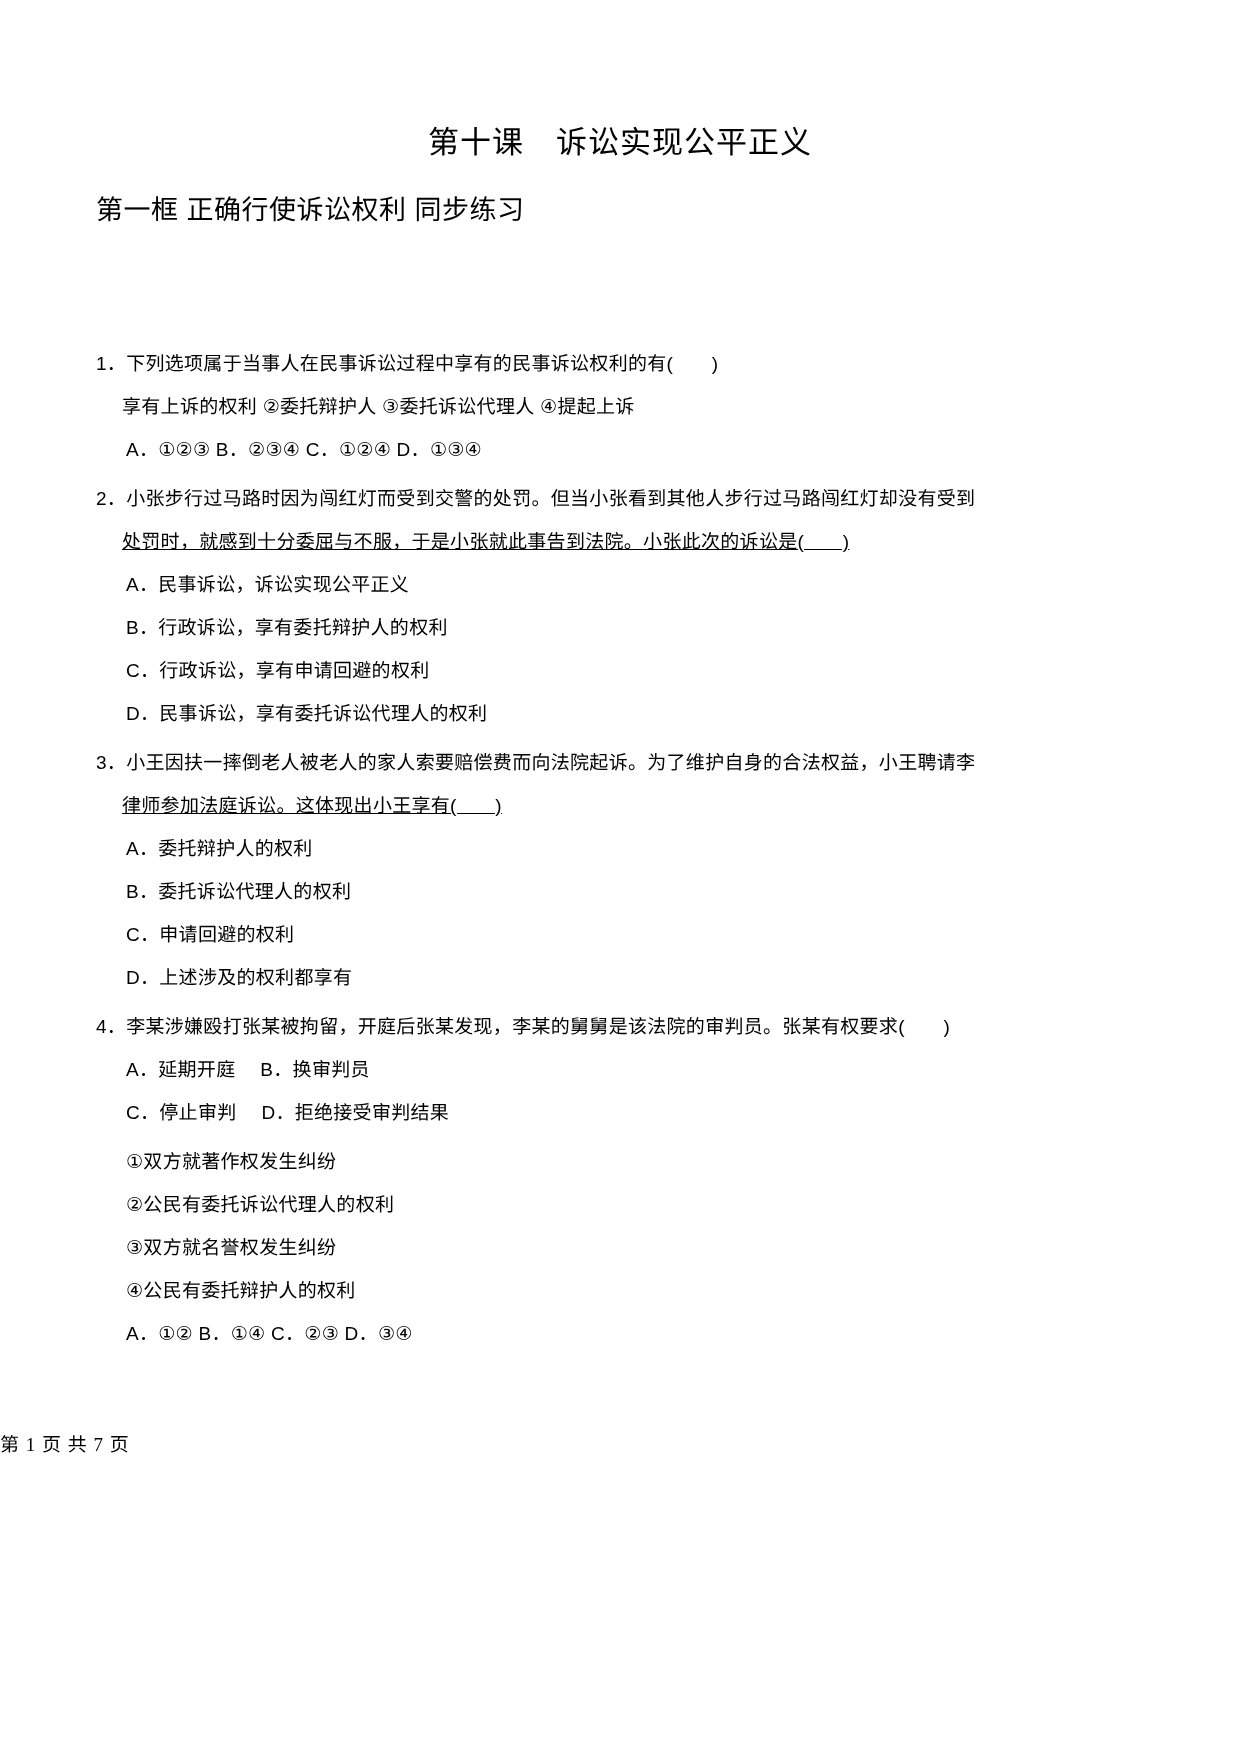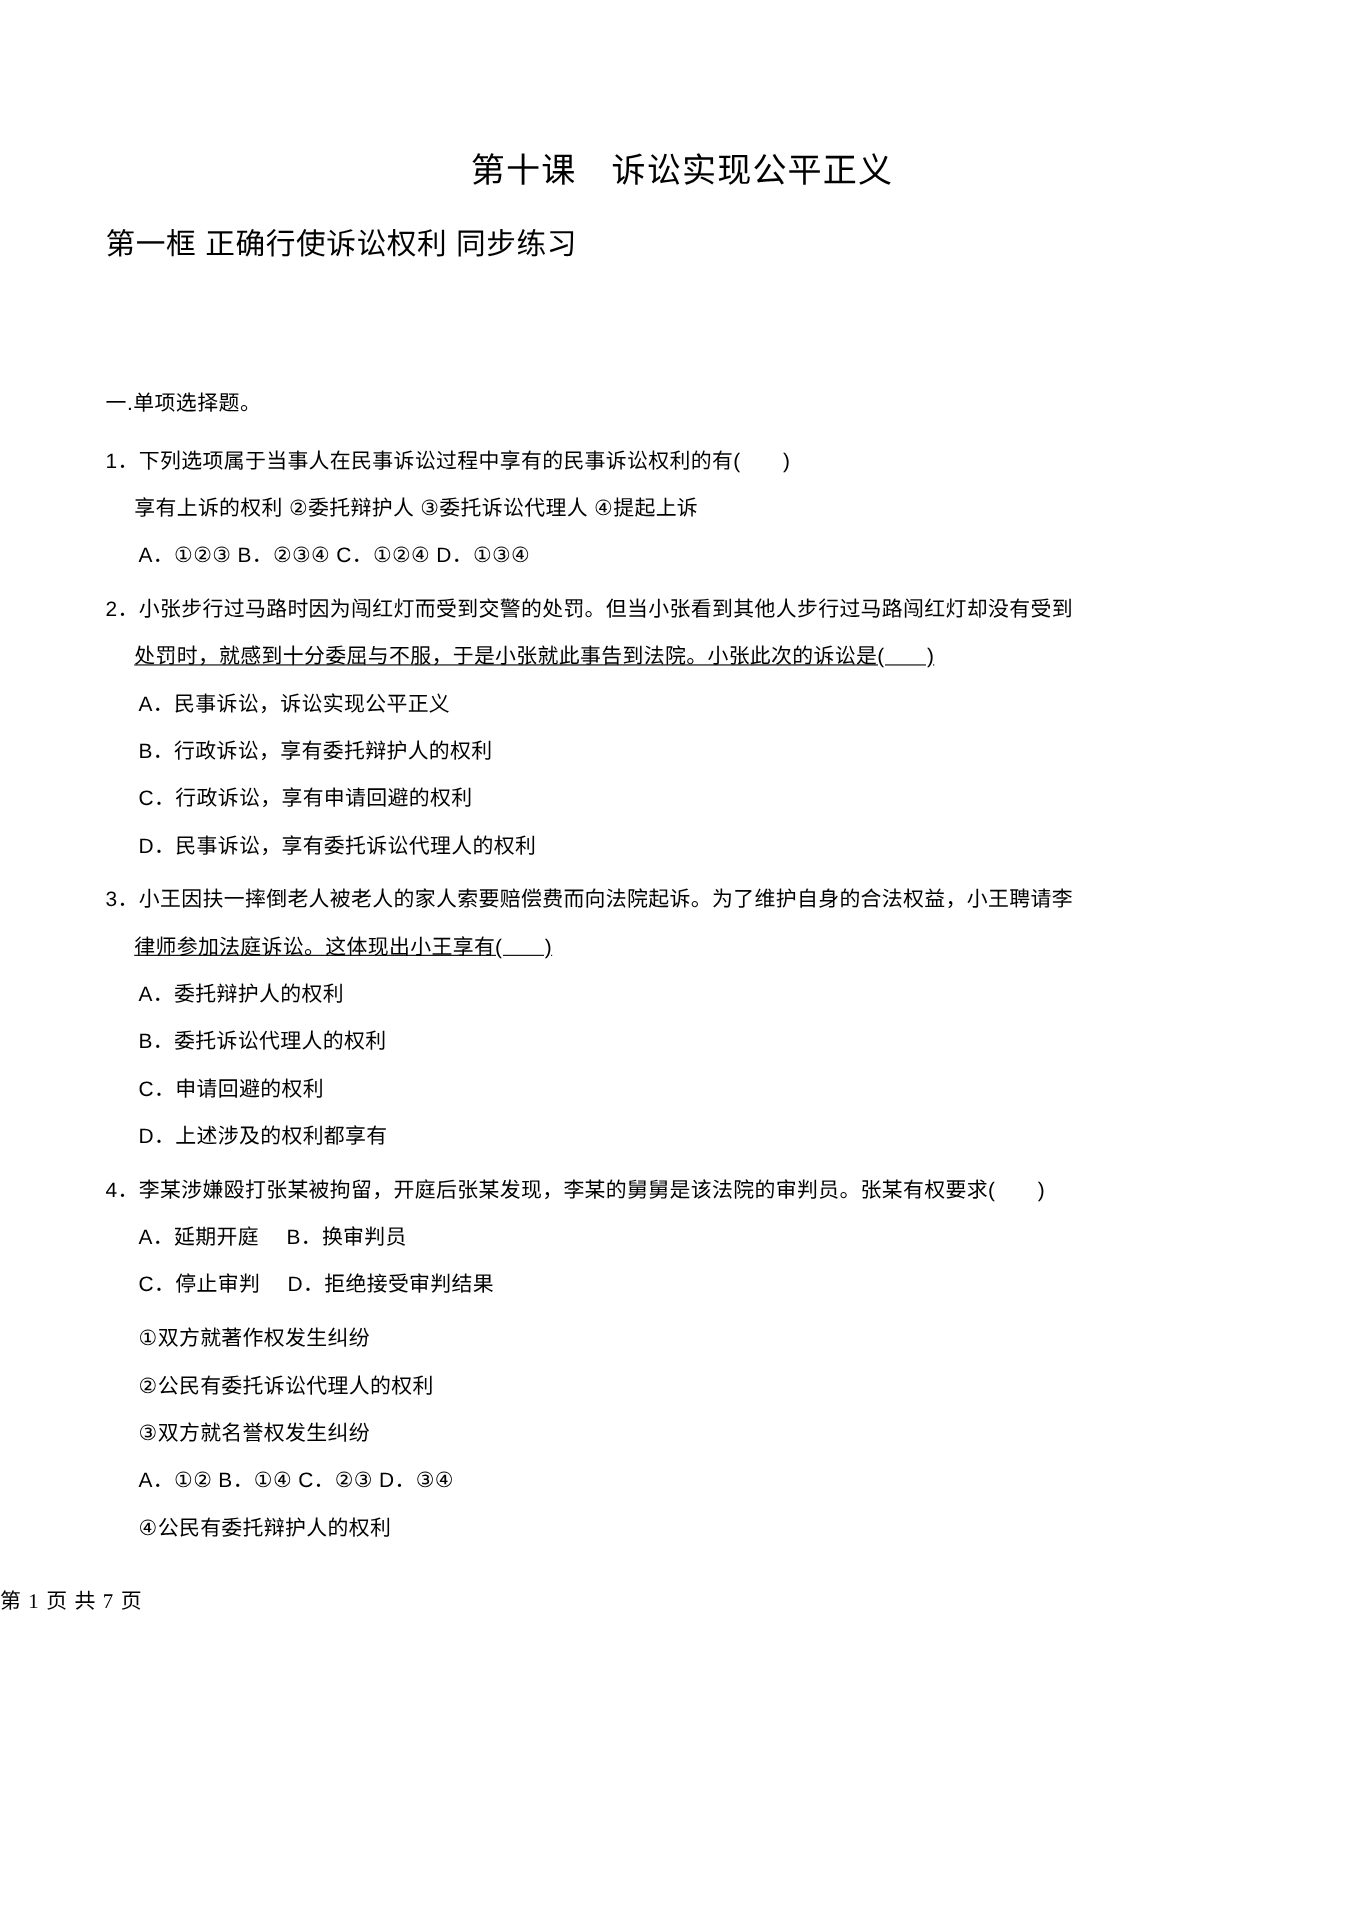--- a/index.html
+++ b/index.html
@@ -9,21 +9,21 @@
     background: #ffffff;
   }
   body {
     font-family: "Liberation Sans", "DejaVu Sans", sans-serif;
     color: #000000;
   }
   .page {
     position: relative;
     width: 1240px;
     height: 1508px;
-    margin: 16px auto;
+    margin: 4px auto;
     background: #ffffff;
     box-sizing: border-box;
     overflow: hidden;
     border-radius: 19px;
   }
   .content {
     position: absolute;
     left: 0;
     top: 0;
     width: 1240px;
@@ -117,21 +117,20 @@
 
 <div class="page">
 
   <div class="content">
 
     <div class="doc-title">第十课　诉讼实现公平正义</div>
     <div class="doc-subtitle">第一框 正确行使诉讼权利 同步练习</div>
 
     <div class="section-gap"></div>
 
-    <div class="section-heading">一.单项选择题。</div>
 
     <div class="question">
       <div class="q-stem">
         <span class="first-line">1．下列选项属于当事人在民事诉讼过程中享有的民事诉讼权利的有(　　)</span>
       </div>
       <div class="q-sub">享有上诉的权利 ②委托辩护人 ③委托诉讼代理人 ④提起上诉</div>
       <div class="q-option-row">A．①②③ B．②③④ C．①②④ D．①③④</div>
     </div>
 
     <div class="question">
@@ -161,21 +160,21 @@
         <span class="first-line">4．李某涉嫌殴打张某被拘留，开庭后张某发现，李某的舅舅是该法院的审判员。张某有权要求(　　)</span>
       </div>
       <div class="q-option">A．延期开庭　 B．换审判员</div>
       <div class="q-option">C．停止审判　 D．拒绝接受审判结果</div>
     </div>
 
     <div class="question">
       <div class="q-option">①双方就著作权发生纠纷</div>
       <div class="q-option">②公民有委托诉讼代理人的权利</div>
       <div class="q-option">③双方就名誉权发生纠纷</div>
+      <div class="q-option">④公民有委托辩护人的权利</div>
       <div class="q-option">A．①② B．①④ C．②③ D．③④</div>
-      <div class="q-option">④公民有委托辩护人的权利</div>
     </div>
 
   </div>
 
   <div class="footer">第 1 页 共 7 页</div>
 
 </div>
 
 </body></html>

